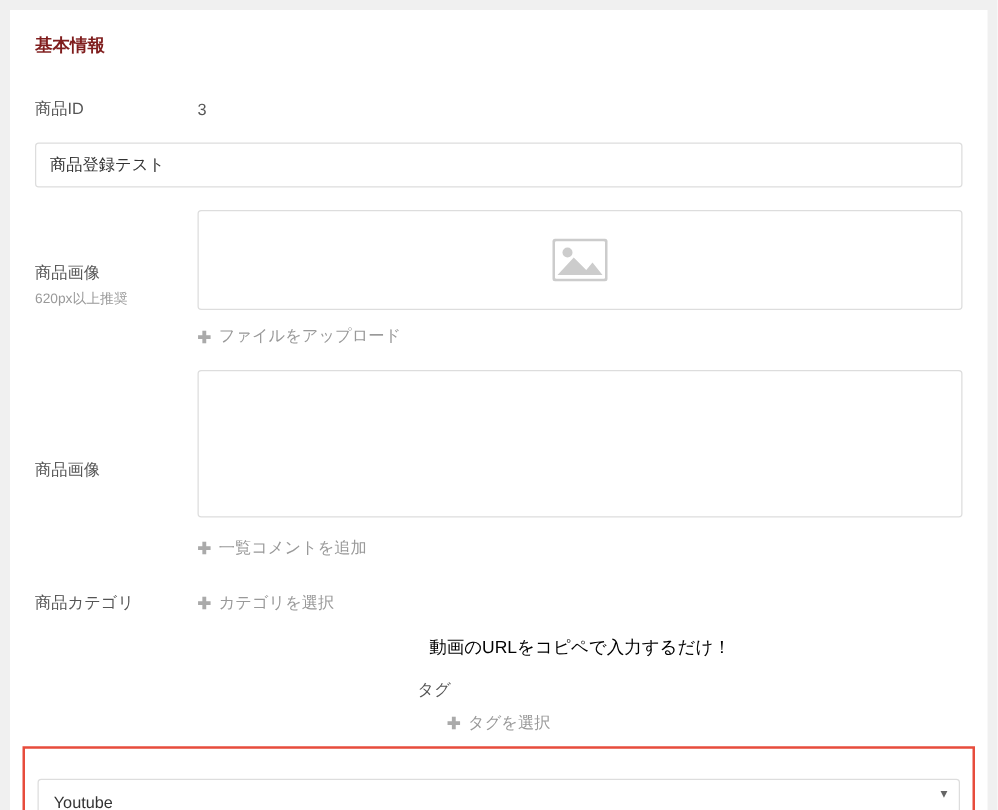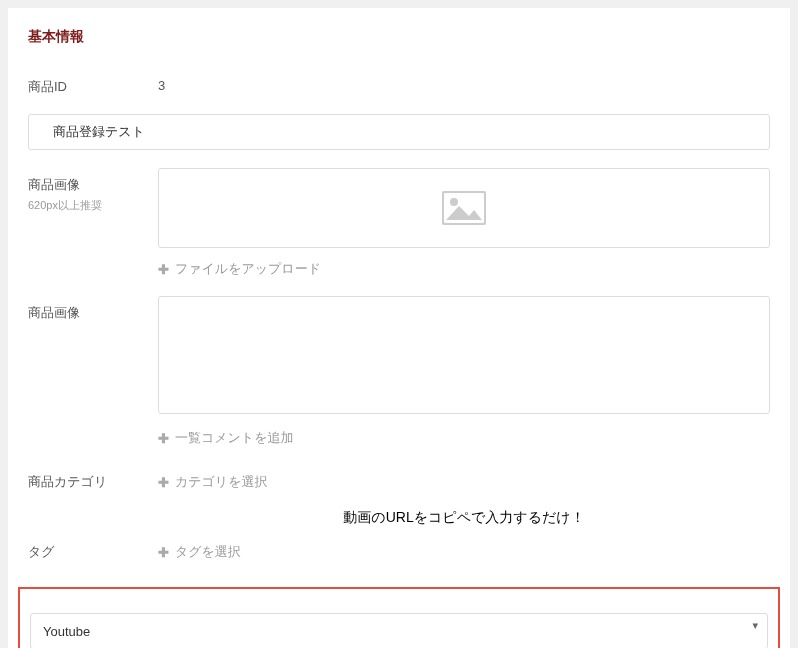--- a/index.html
+++ b/index.html
@@ -20,21 +20,21 @@
       width: 782px;
     }
     .panel-title {
       font-size: 14px;
       font-weight: bold;
       color: #7f1d1d;
       margin-bottom: 24px;
     }
     .form-row {
       display: flex;
-      align-items: flex-start;
+      align-items: center;
       margin-bottom: 18px;
     }
     .form-label {
       width: 130px;
       flex-shrink: 0;
       font-size: 13px;
       color: #555;
       padding-top: 8px;
     }
     .form-label-sub {
@@ -48,21 +48,21 @@
     }
     .static-value {
       padding-top: 8px;
       color: #555;
     }
     .text-input {
       width: 100%;
       height: 36px;
       border: 1px solid #ddd;
       border-radius: 3px;
-      padding: 0 24px;
+      padding: 0 11px;
       font-size: 13px;
       color: #333;
       outline: none;
     }
     .text-input::placeholder {
       color: #bbb;
     }
     .textarea-input {
       width: 100%;
       height: 118px;
@@ -205,21 +205,21 @@
     <div class="form-control-wrap">
       <div class="action-link inline">
         <span class="plus-icon">✚</span>
         <span>カテゴリを選択</span>
       </div>
     </div>
   </div>
 
   <div class="annotation-text">動画のURLをコピペで入力するだけ！</div>
 
-  <div class="form-row" style="margin-bottom:26px;">
+  <div class="form-row" style="margin-bottom:10px;flex-direction:column;">
     <div class="form-label">タグ</div>
     <div class="form-control-wrap">
       <div class="action-link inline">
         <span class="plus-icon">✚</span>
         <span>タグを選択</span>
       </div>
     </div>
   </div>
 
   <div class="highlight-box">

